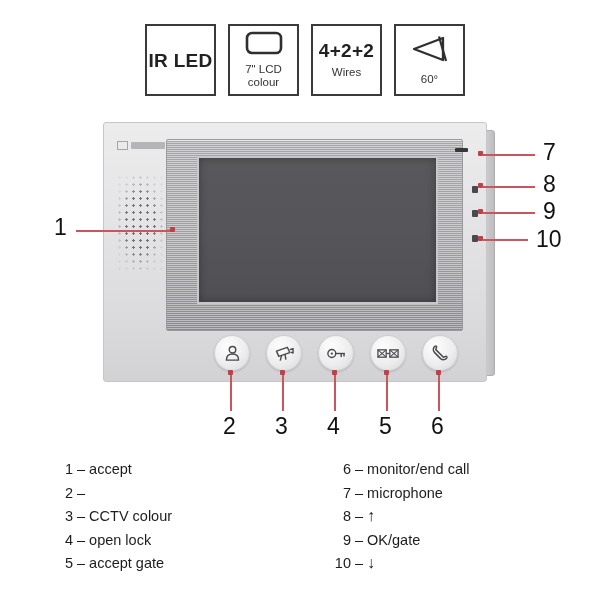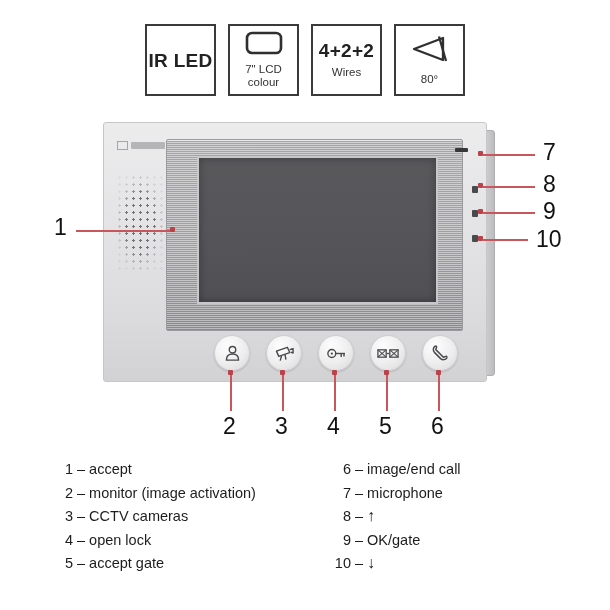--- a/index.html
+++ b/index.html
@@ -179,21 +179,21 @@
     <span class="badge-sub one">Wires</span>
   </div>
 
   <div class="badge">
     <span class="badge-icon">
       <svg width="40" height="28" viewBox="0 0 40 28">
         <path d="M4 14 L33 3 L33 25 Z" fill="none" stroke="#2f2f2f" stroke-width="2.3" stroke-linejoin="round"></path>
         <line x1="29" y1="1.5" x2="36" y2="26" stroke="#2f2f2f" stroke-width="2.3"></line>
       </svg>
     </span>
-    <span class="badge-sub one">80°</span>
+    <span class="badge-sub one">60°</span>
   </div>
 
 </div>
 
 <div id="device">
 
   <div class="side-rail"></div>
   <div class="body-shell"></div>
 
   <div class="logo">
@@ -320,44 +320,43 @@
 
   <div class="legend-col left">
     <div class="legend-item">
       <span class="idx">1</span>
       <span class="dash">–</span>
       <span>accept</span>
     </div>
     <div class="legend-item">
       <span class="idx">2</span>
       <span class="dash">–</span>
-      <span>monitor (image activation)</span>
     </div>
     <div class="legend-item">
       <span class="idx">3</span>
       <span class="dash">–</span>
-      <span>CCTV cameras</span>
+      <span>CCTV colour</span>
     </div>
     <div class="legend-item">
       <span class="idx">4</span>
       <span class="dash">–</span>
       <span>open lock</span>
     </div>
     <div class="legend-item">
       <span class="idx">5</span>
       <span class="dash">–</span>
       <span>accept gate</span>
     </div>
   </div>
 
   <div class="legend-col right">
     <div class="legend-item">
       <span class="idx">6</span>
       <span class="dash">–</span>
-      <span>image/end call</span>
+      <span>monitor/end call</span>
     </div>
     <div class="legend-item">
       <span class="idx">7</span>
       <span class="dash">–</span>
       <span>microphone</span>
     </div>
     <div class="legend-item">
       <span class="idx">8</span>
       <span class="dash">–</span>
       <span class="arrow">↑</span>

